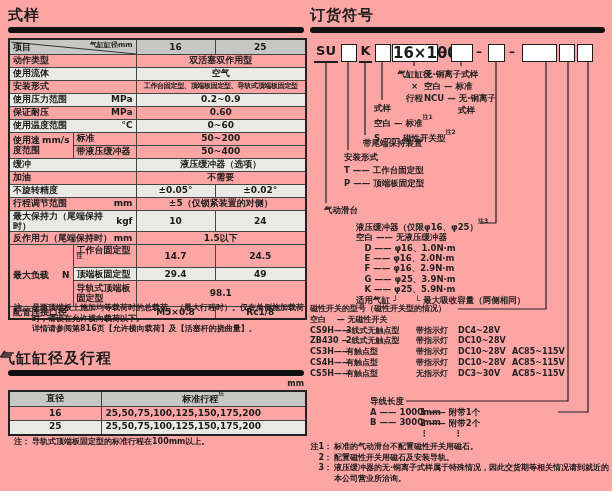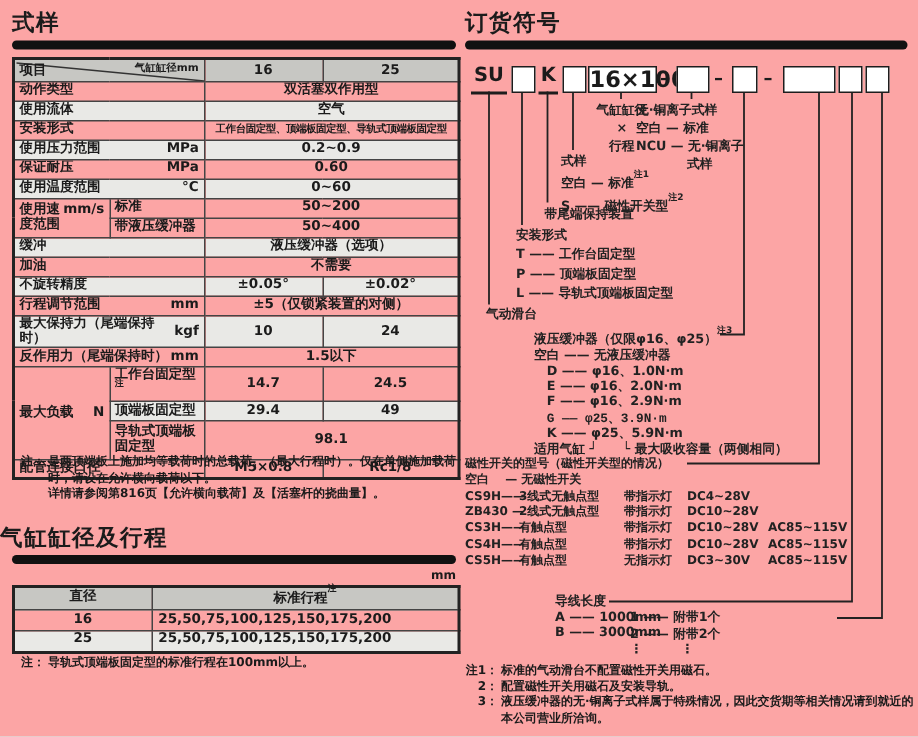--- a/index.html
+++ b/index.html
@@ -311,32 +311,31 @@
         <div class="line"><span>空白 — 标准</span><sup>注1</sup></div>
         <div class="line"><span>S —— 磁性开关型</span><sup>注2</sup></div>
       </div>
       <div class="blk" style="left: 363px; top: 137px;">
         <div class="line">带尾端保持装置</div>
       </div>
       <div class="blk" style="left: 344px; top: 151px;">
         <div class="line" style="line-height: 13px;">安装形式</div>
         <div class="line" style="line-height: 13px;">T —— 工作台固定型</div>
         <div class="line" style="line-height: 13px;">P —— 顶端板固定型</div>
-        <div class="line" style="line-height: 13px;">L —— 导轨式顶端板固定型</div>
       </div>
       <div class="blk" style="left: 324px; top: 204px;">
         <div class="line">气动滑台</div>
       </div>
       <div class="blk" style="left: 356px; top: 219px;">
         <div class="line" style="line-height: 10.4px;"><span>液压缓冲器（仅限φ16、φ25）</span><sup>注3</sup></div>
         <div class="line" style="line-height: 10.4px;">空白 —— 无液压缓冲器</div>
         <div class="line" style="line-height: 10.4px;">　D —— φ16、1.0N·m</div>
         <div class="line" style="line-height: 10.4px;">　E —— φ16、2.0N·m</div>
         <div class="line" style="line-height: 10.4px;">　F —— φ16、2.9N·m</div>
-        <div class="line" style="line-height: 10.4px; font-family: Liberation Mono, monospace;">　G —— φ25、3.9N·m</div>
+        <div class="line" style="line-height: 10.4px;">　G —— φ25、3.9N·m</div>
         <div class="line" style="line-height: 10.4px;">　K —— φ25、5.9N·m</div>
         <div class="line" style="line-height: 10.4px;">适用气缸 ┘　　└ 最大吸收容量（两侧相同）</div>
       </div>
       <div class="blk" style="left: 310px; top: 304px; font-size: 8px;">
         <div class="line" style="line-height: 10.8px;">磁性开关的型号（磁性开关型的情况）</div>
         <div class="line" style="line-height: 10.8px;">空白　 — 无磁性开关</div>
         <div class="line" style="line-height: 10.8px;"><span style="display: inline-block; width: 36px;">CS9H——</span><span style="display: inline-block; width: 70px;">3线式无触点型</span><span style="display: inline-block; width: 42px;">带指示灯</span><span style="display: inline-block; width: 54px;">DC4~28V</span><span style="display: inline-block;"></span></div>
         <div class="line" style="line-height: 10.8px;"><span style="display: inline-block; width: 36px;">ZB430 —</span><span style="display: inline-block; width: 70px;">2线式无触点型</span><span style="display: inline-block; width: 42px;">带指示灯</span><span style="display: inline-block; width: 54px;">DC10~28V</span><span style="display: inline-block;"></span></div>
         <div class="line" style="line-height: 10.8px;"><span style="display: inline-block; width: 36px;">CS3H——</span><span style="display: inline-block; width: 70px;">有触点型</span><span style="display: inline-block; width: 42px;">带指示灯</span><span style="display: inline-block; width: 54px;">DC10~28V</span><span style="display: inline-block;">AC85~115V</span></div>
         <div class="line" style="line-height: 10.8px;"><span style="display: inline-block; width: 36px;">CS4H——</span><span style="display: inline-block; width: 70px;">有触点型</span><span style="display: inline-block; width: 42px;">带指示灯</span><span style="display: inline-block; width: 54px;">DC10~28V</span><span style="display: inline-block;">AC85~115V</span></div>

